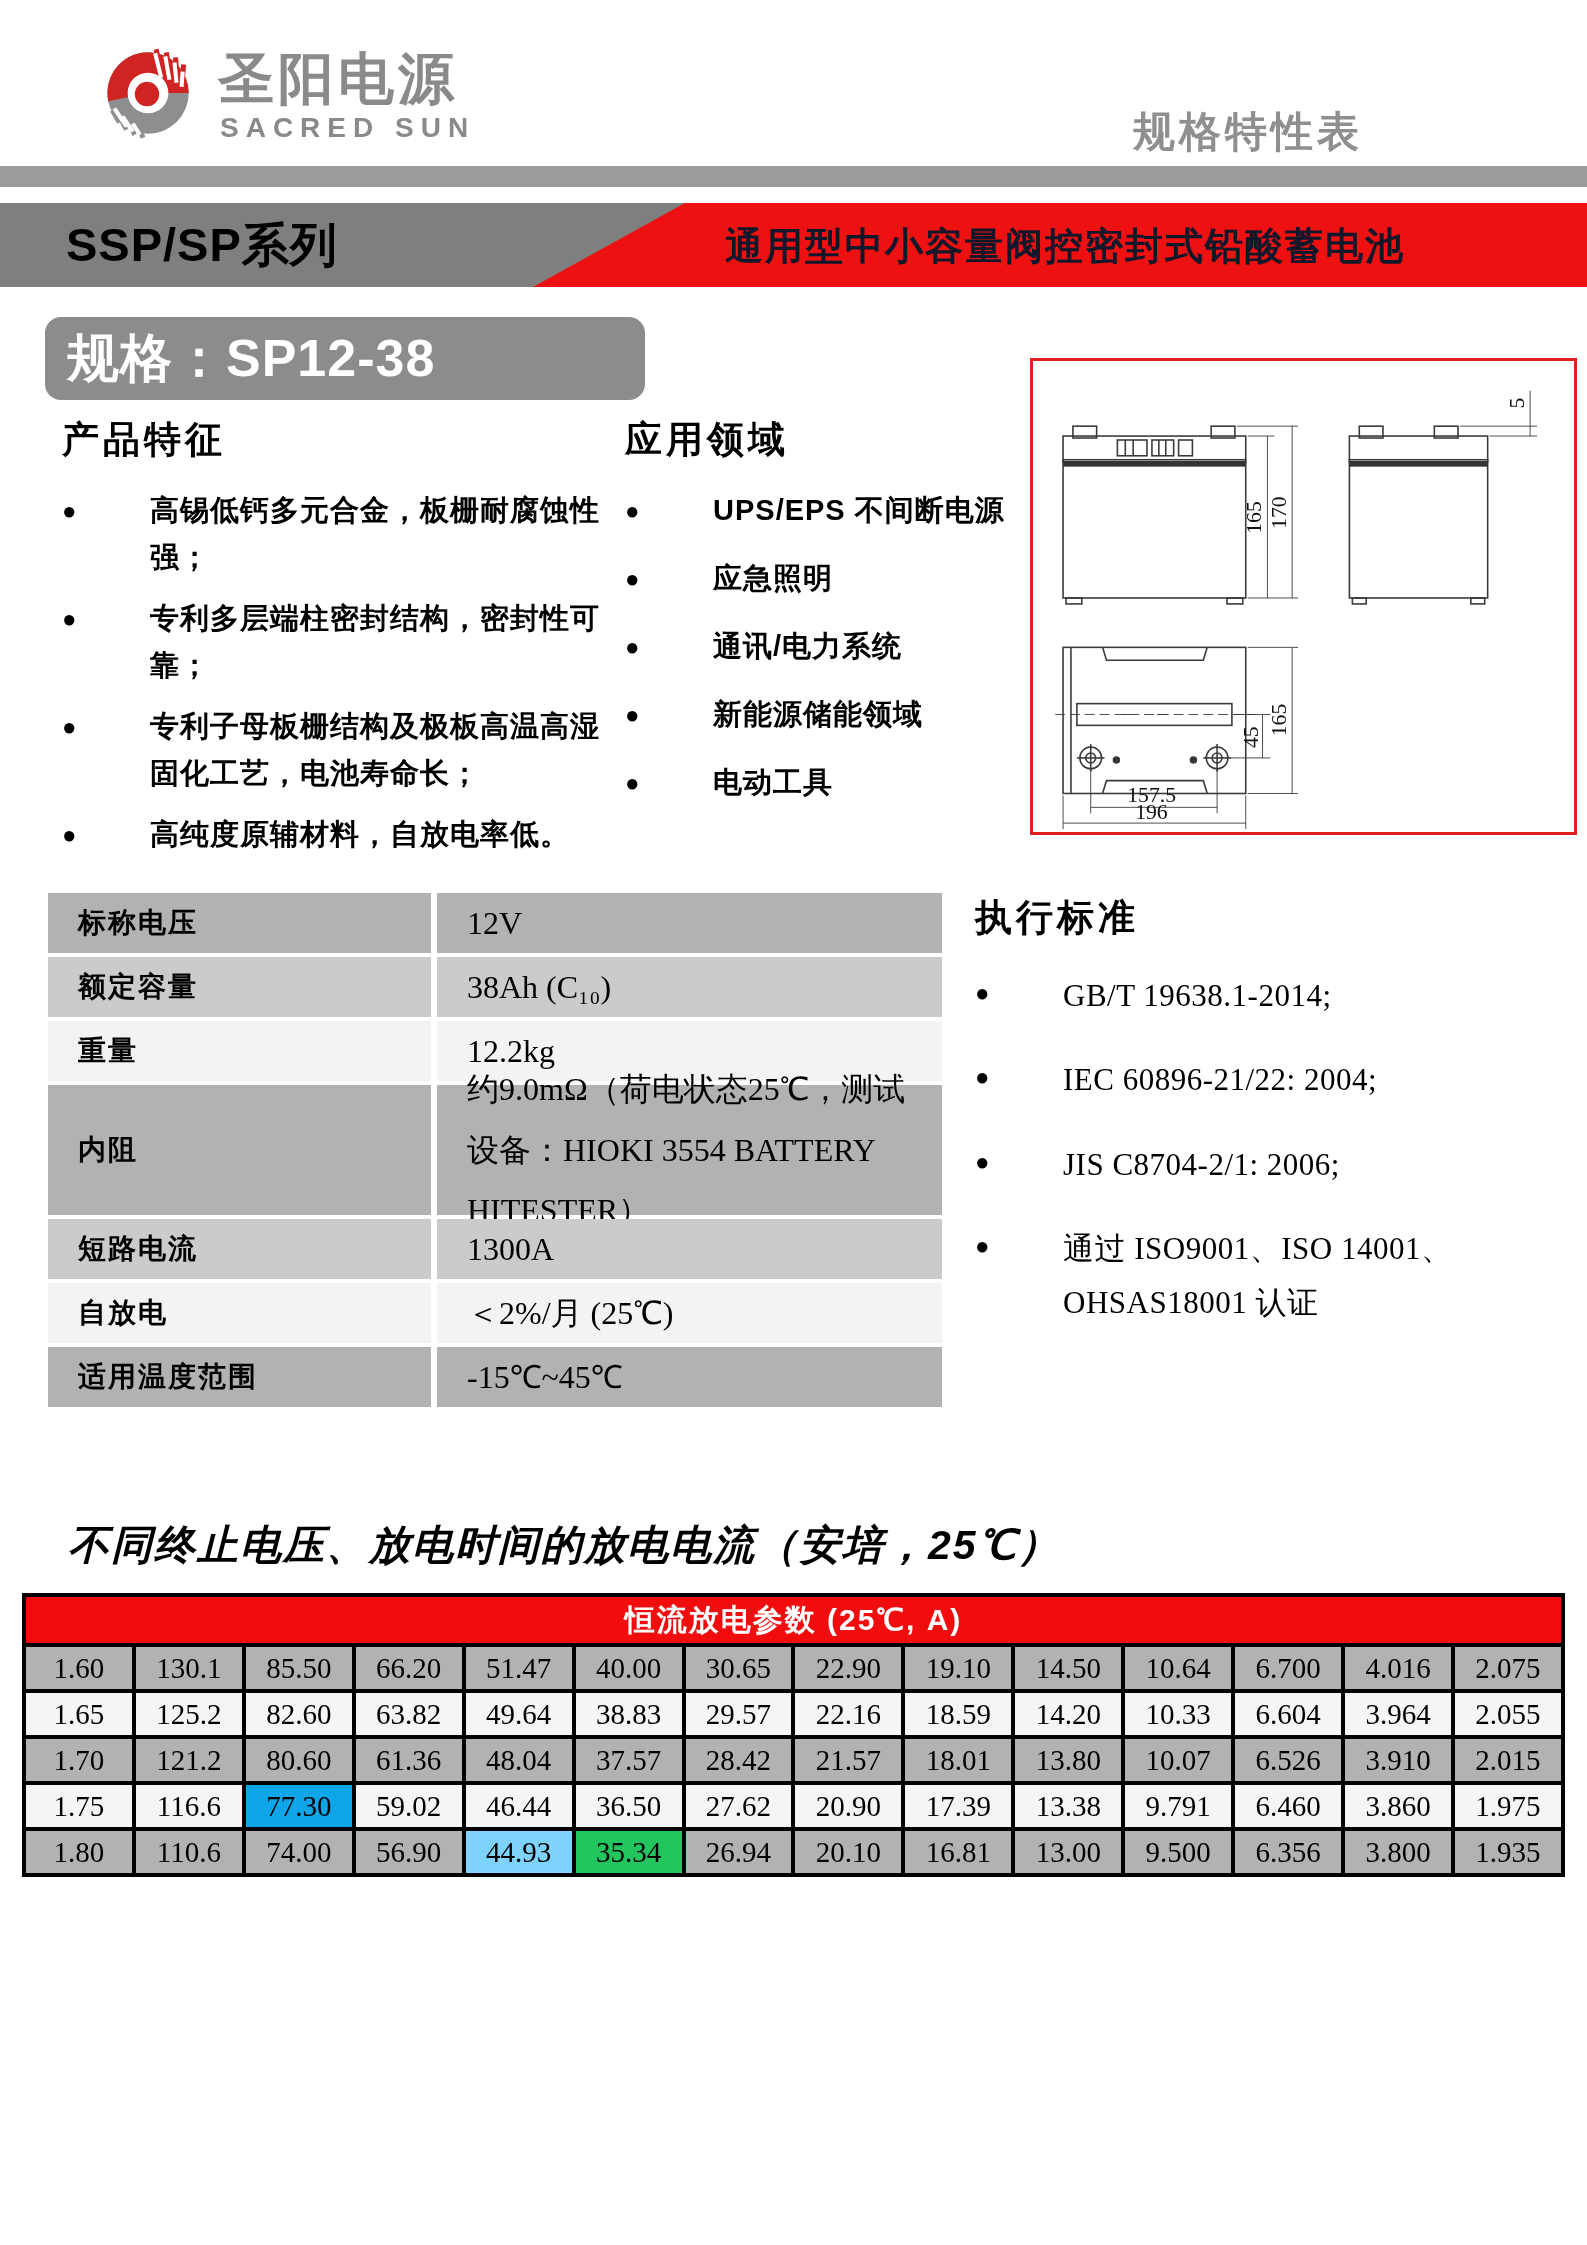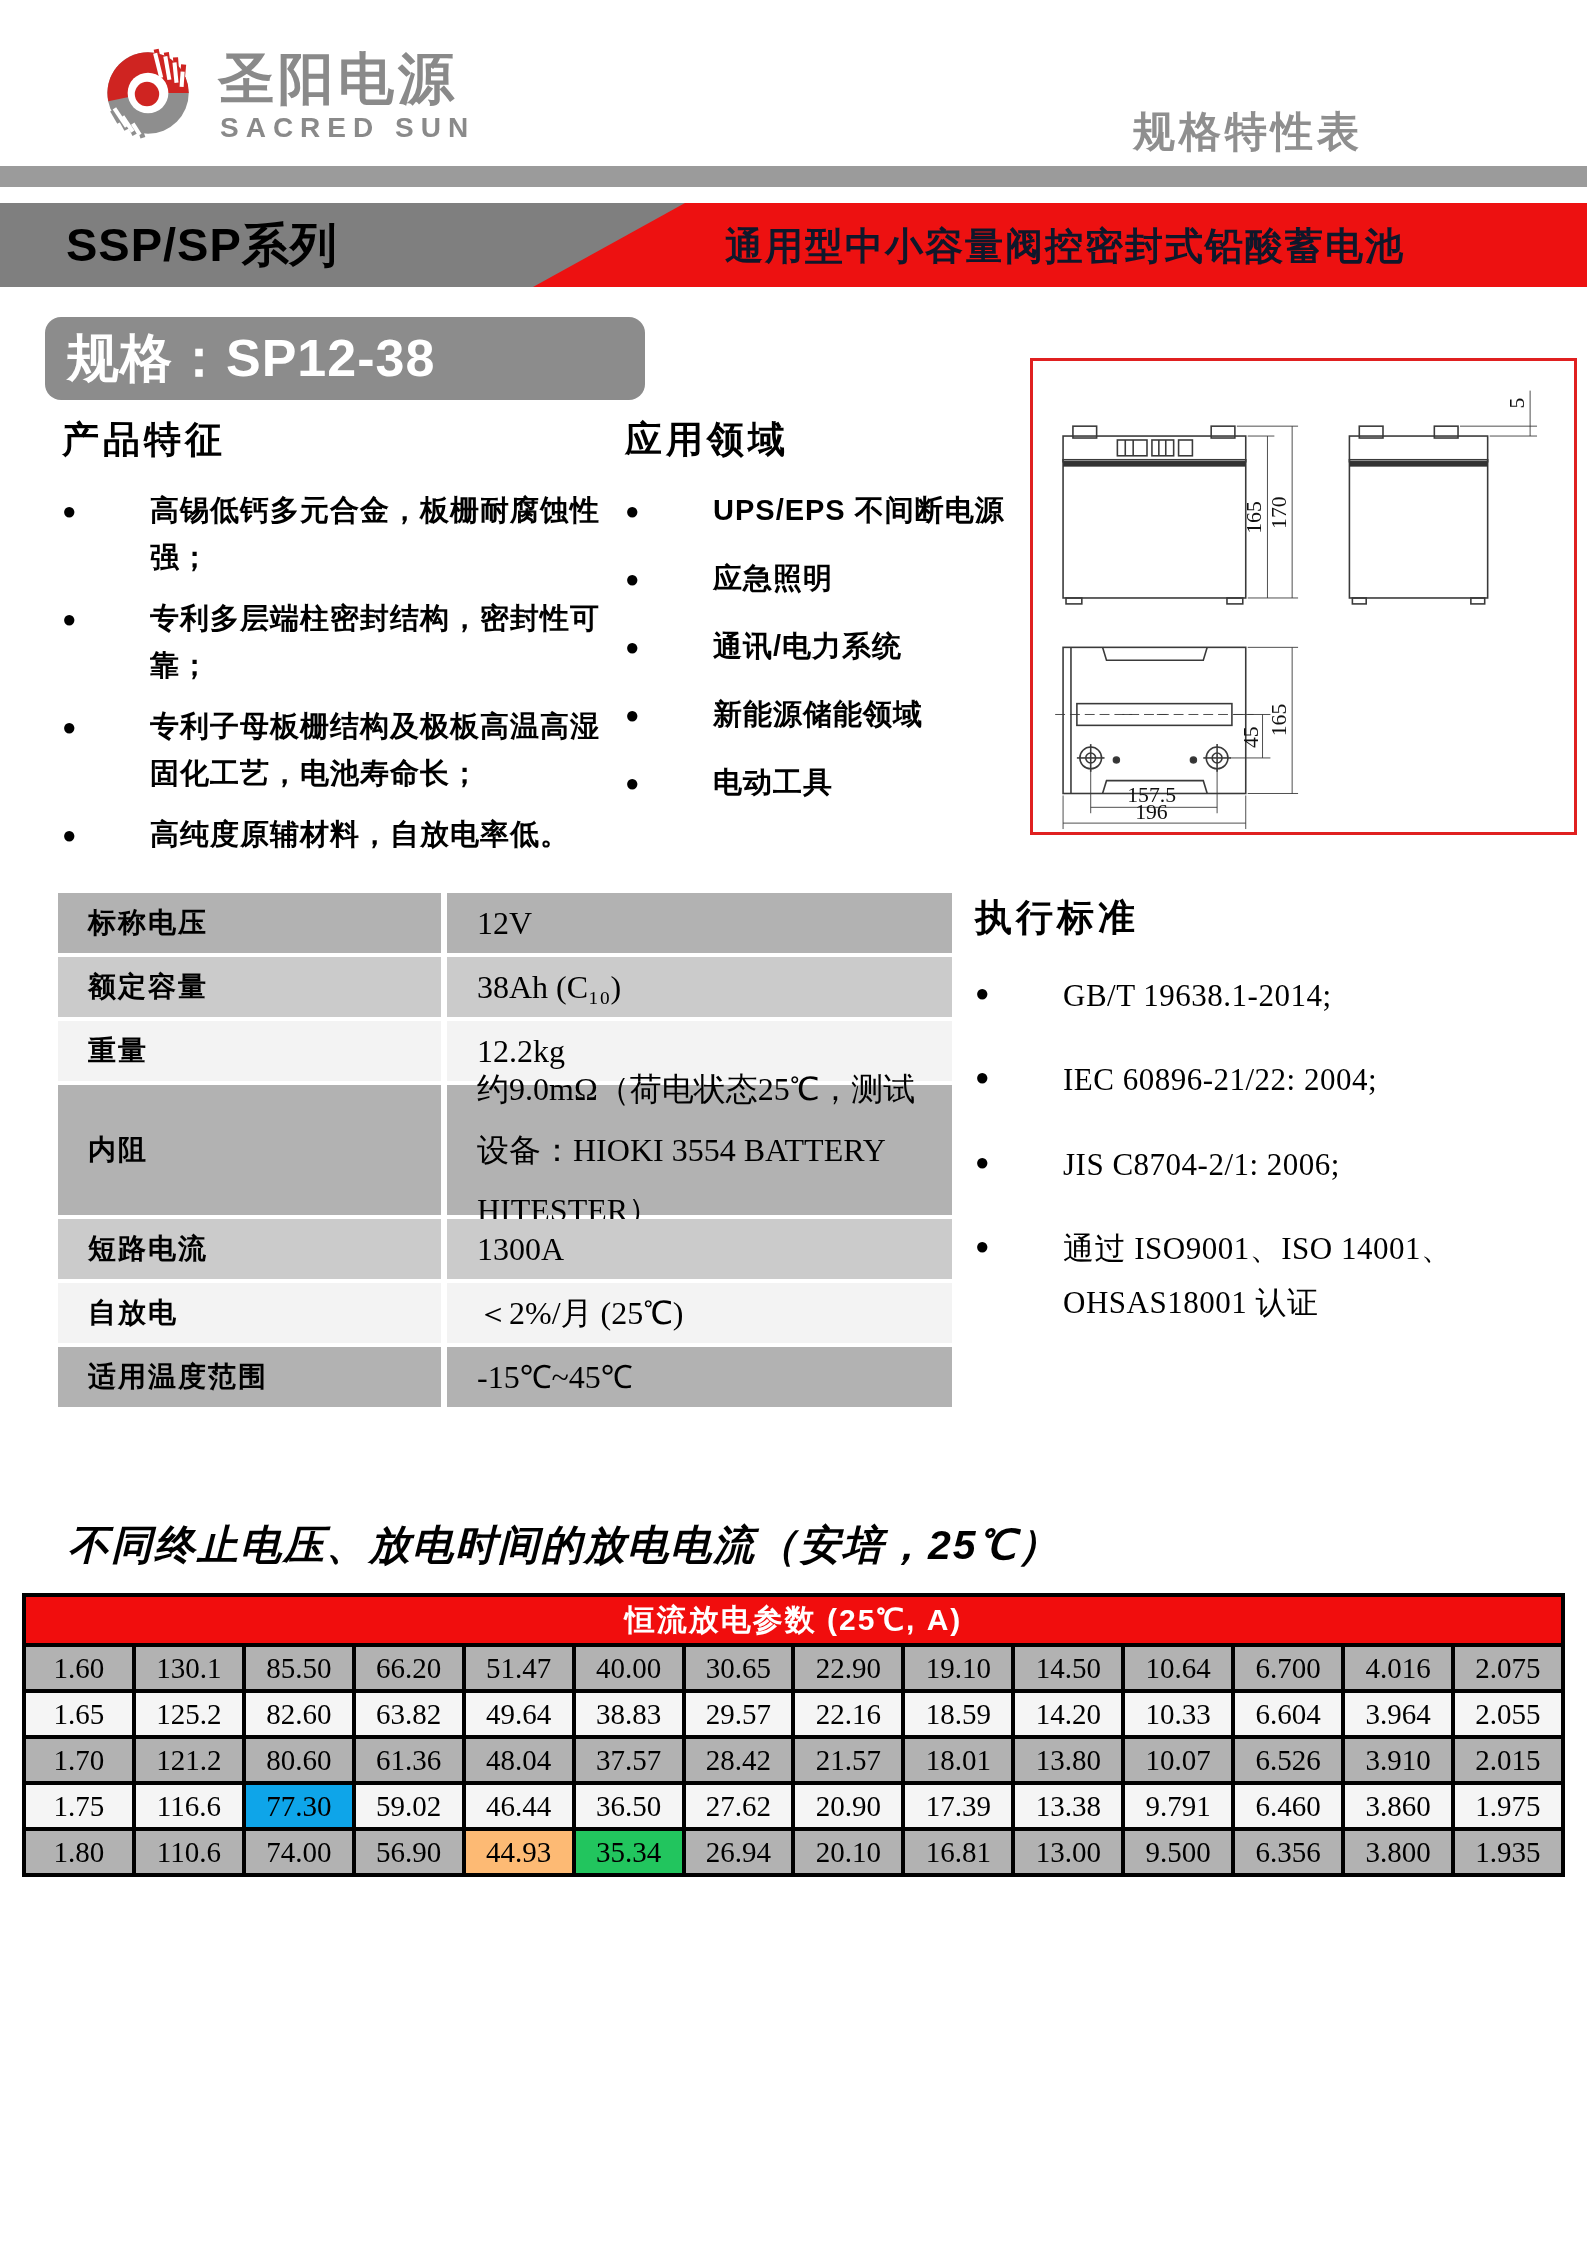--- a/index.html
+++ b/index.html
@@ -35,21 +35,21 @@
   #applications-block .b-item { margin-bottom:20px; }
 
   
   .diagram-box { position:absolute; left:1030px; top:358px; width:547px; height:477px; border:3px solid #e02020; background:#fff; }
   .diagram-box svg { width:100%; height:100%; }
   .dwg { stroke:#3a3a3a; stroke-width:1.6; fill:none; }
   .dim { stroke:#3a3a3a; stroke-width:0.9; fill:none; }
   .dimtxt { font-family:"Liberation Serif", serif; font-size:22px; fill:#111; }
 
   
-  .spec-table { position:absolute; left:58px; top:893px; width:894px; }
+  .spec-table { position:absolute; left:48px; top:893px; width:894px; }
   .spec-row { display:flex; margin-bottom:4px; height:60px; }
   .spec-row.tall { height:130px; }
   .spec-row .s-label { width:383px; flex:none; display:flex; align-items:center; padding-left:30px;
       font-size:28px; font-weight:bold; color:#000; letter-spacing:2px; }
   .spec-row .s-value { flex:1; margin-left:6px; display:flex; align-items:center; padding-left:30px;
       font-family:"Liberation Serif", serif; font-size:32px; color:#000; line-height:1.9; padding-right:10px; }
 
   
   #standards-block { position:absolute; left:975px; top:893px; width:545px; }
   #standards-block .col-title { margin-bottom:26px; }
@@ -368,21 +368,21 @@
           <td style="background: rgb(245, 245, 245);">9.791</td>
           <td style="background: rgb(245, 245, 245);">6.460</td>
           <td style="background: rgb(245, 245, 245);">3.860</td>
           <td style="background: rgb(245, 245, 245);">1.975</td>
         </tr>
         <tr class="data-row">
           <td style="background: rgb(178, 178, 178);">1.80</td>
           <td style="background: rgb(178, 178, 178);">110.6</td>
           <td style="background: rgb(178, 178, 178);">74.00</td>
           <td style="background: rgb(178, 178, 178);">56.90</td>
-          <td style="background: #fdba74;">44.93</td>
+          <td style="background: #7dd3fc;">44.93</td>
           <td style="background: #22c55e;">35.34</td>
           <td style="background: rgb(178, 178, 178);">26.94</td>
           <td style="background: rgb(178, 178, 178);">20.10</td>
           <td style="background: rgb(178, 178, 178);">16.81</td>
           <td style="background: rgb(178, 178, 178);">13.00</td>
           <td style="background: rgb(178, 178, 178);">9.500</td>
           <td style="background: rgb(178, 178, 178);">6.356</td>
           <td style="background: rgb(178, 178, 178);">3.800</td>
           <td style="background: rgb(178, 178, 178);">1.935</td>
         </tr>

